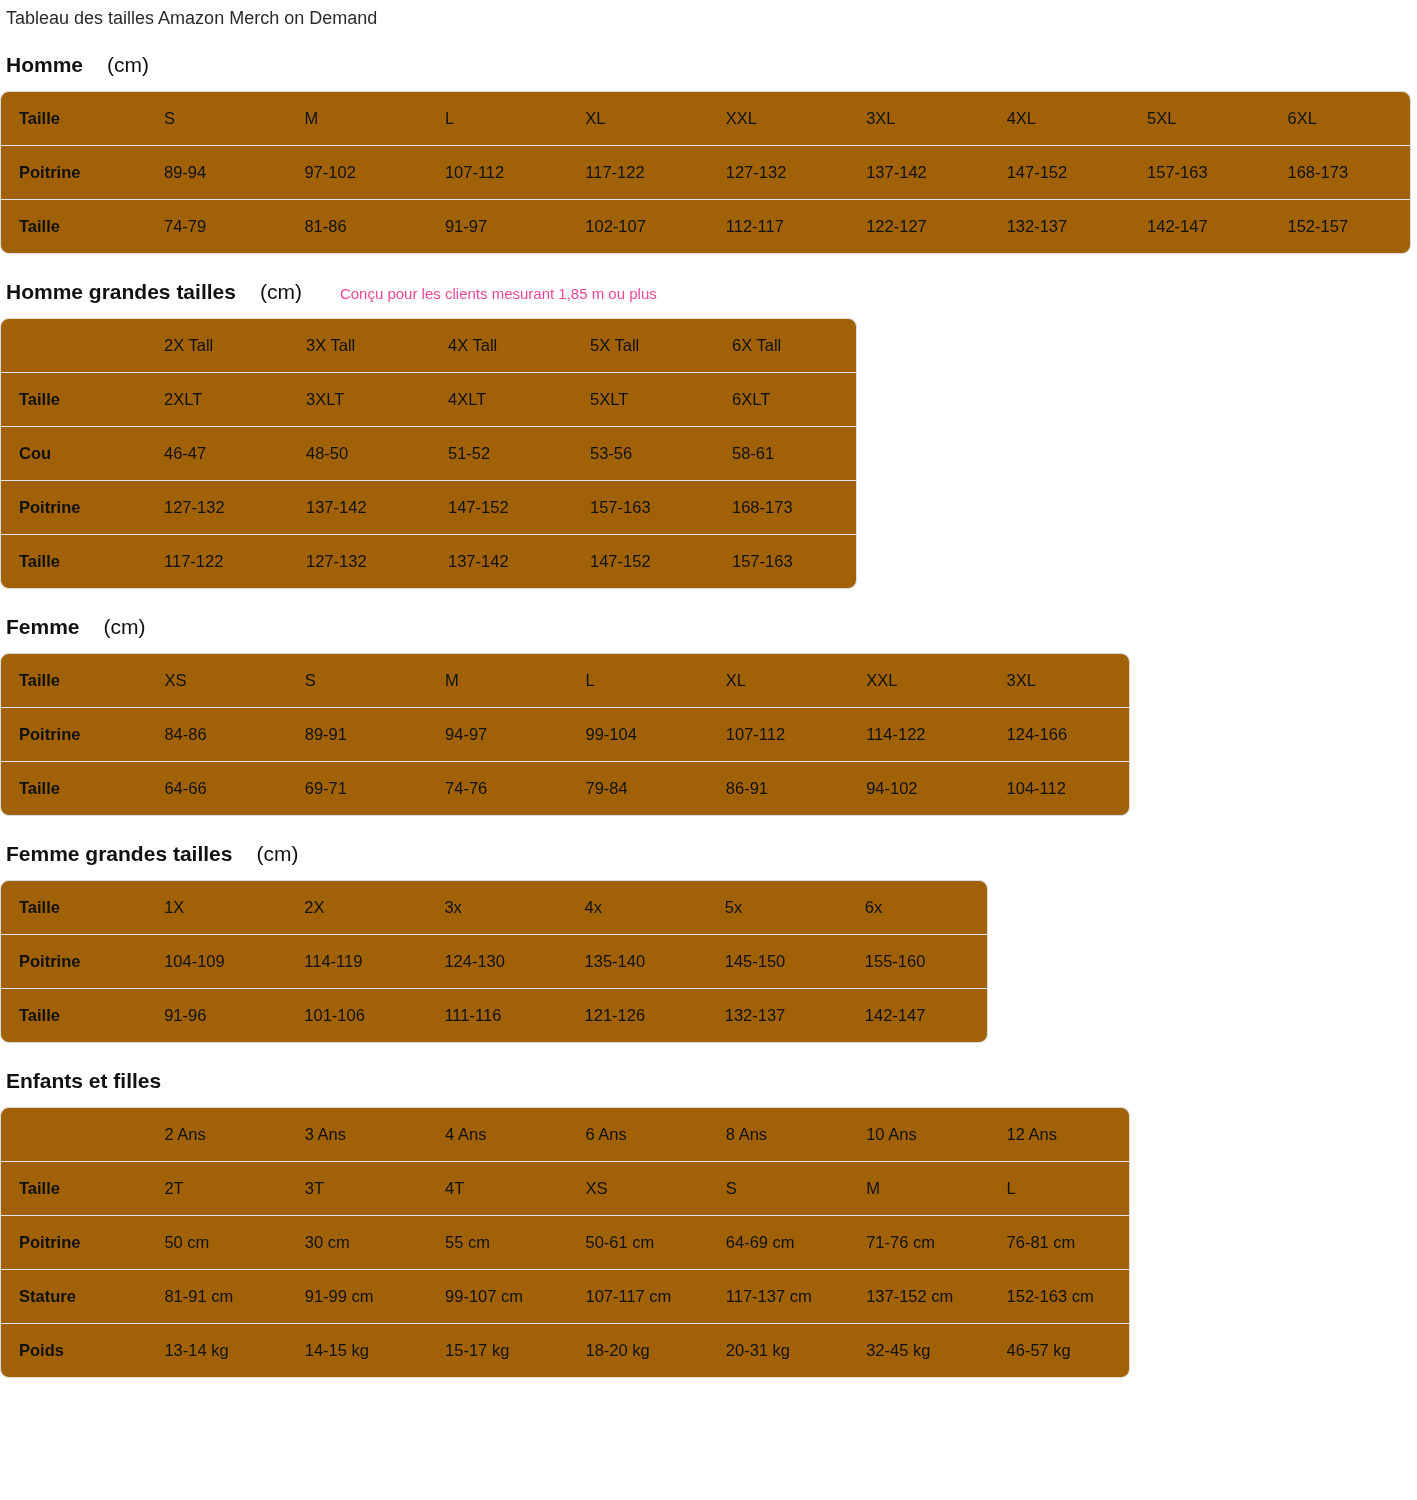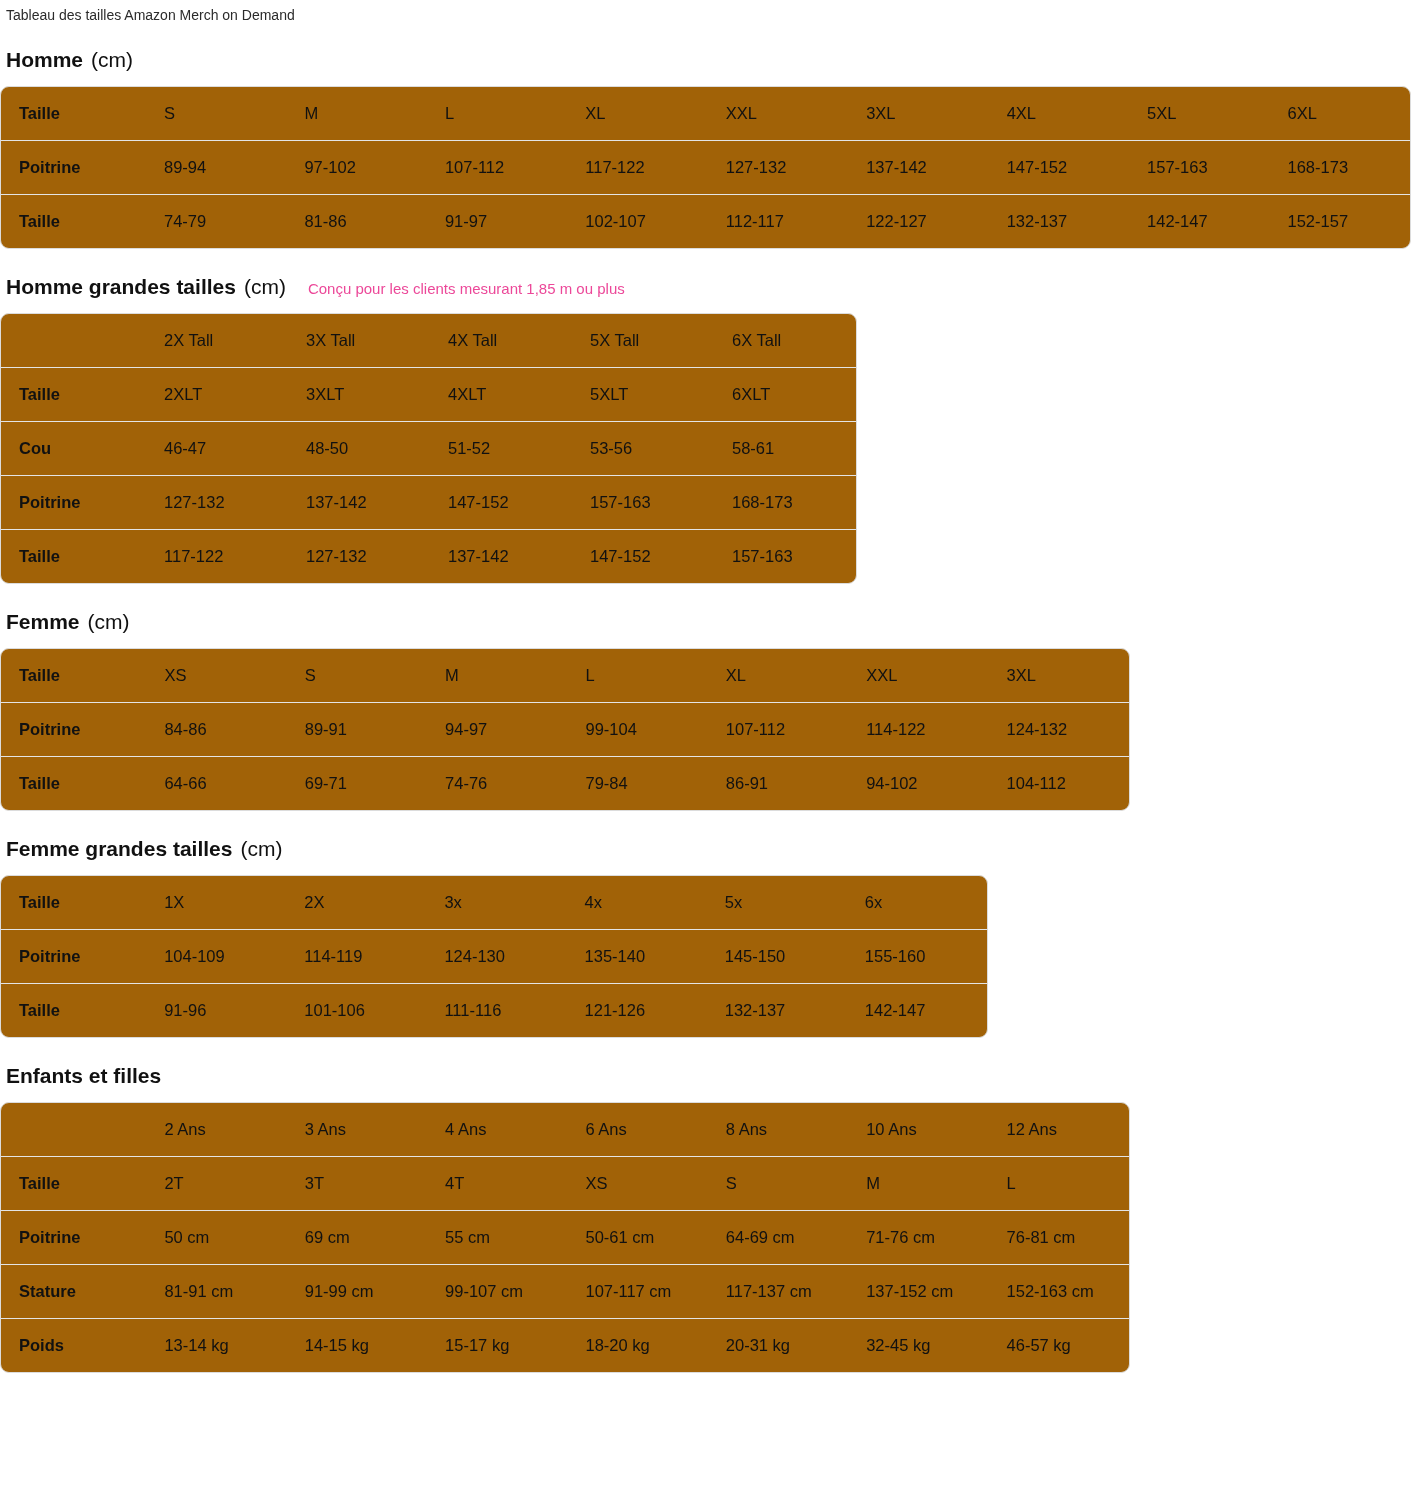--- a/index.html
+++ b/index.html
@@ -13,37 +13,37 @@
     font-family: "Liberation Sans", sans-serif;
     color: #111111;
     -webkit-font-smoothing: antialiased;
   }
   .page {
     padding: 0px 0 0 0;
     box-sizing: border-box;
     width: 1417px;
   }
   .doc-title {
-    font-size: 14px;
+    font-size: 18px;
     color: #2b2b2b;
     padding: 6px 0 0 6px;
     line-height: 1.4;
     font-weight: 400;
   }
   .section {
     margin-top: 22px;
   }
   .section-heading {
     font-size: 21px;
     font-weight: bold;
     color: #111111;
     padding-left: 6px;
     display: flex;
     align-items: baseline;
-    gap: 8px;
+    gap: 24px;
   }
   .section-heading .unit {
     font-weight: normal;
     font-size: 21px;
   }
   .section-heading .note {
     font-weight: normal;
     font-size: 15px;
     color: #ec4899;
     margin-left: 14px;
@@ -242,21 +242,21 @@
             <td>3XL</td>
           </tr>
           <tr>
             <th class="rowhead">Poitrine</th>
             <td>84-86</td>
             <td>89-91</td>
             <td>94-97</td>
             <td>99-104</td>
             <td>107-112</td>
             <td>114-122</td>
-            <td>124-132</td>
+            <td>124-166</td>
           </tr>
           <tr>
             <th class="rowhead">Taille</th>
             <td>64-66</td>
             <td>69-71</td>
             <td>74-76</td>
             <td>79-84</td>
             <td>86-91</td>
             <td>94-102</td>
             <td>104-112</td>
@@ -348,21 +348,21 @@
             <td>3T</td>
             <td>4T</td>
             <td>XS</td>
             <td>S</td>
             <td>M</td>
             <td>L</td>
           </tr>
           <tr>
             <th class="rowhead">Poitrine</th>
             <td>50 cm</td>
-            <td>69 cm</td>
+            <td>30 cm</td>
             <td>55 cm</td>
             <td>50-61 cm</td>
             <td>64-69 cm</td>
             <td>71-76 cm</td>
             <td>76-81 cm</td>
           </tr>
           <tr>
             <th class="rowhead">Stature</th>
             <td>81-91 cm</td>
             <td>91-99 cm</td>

